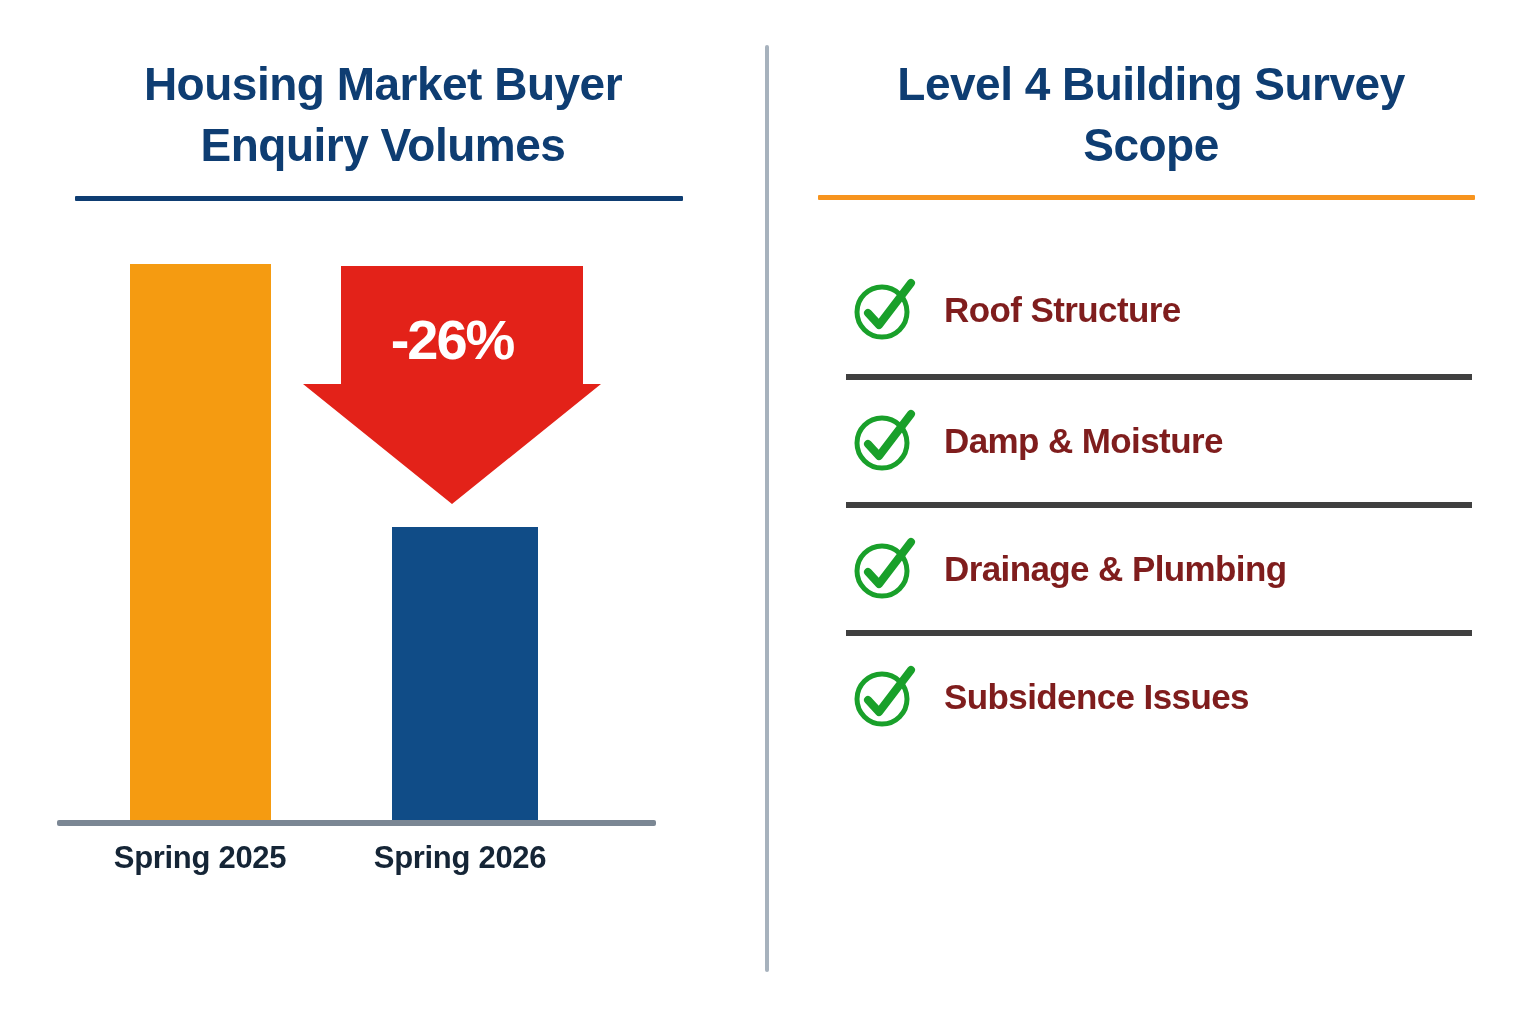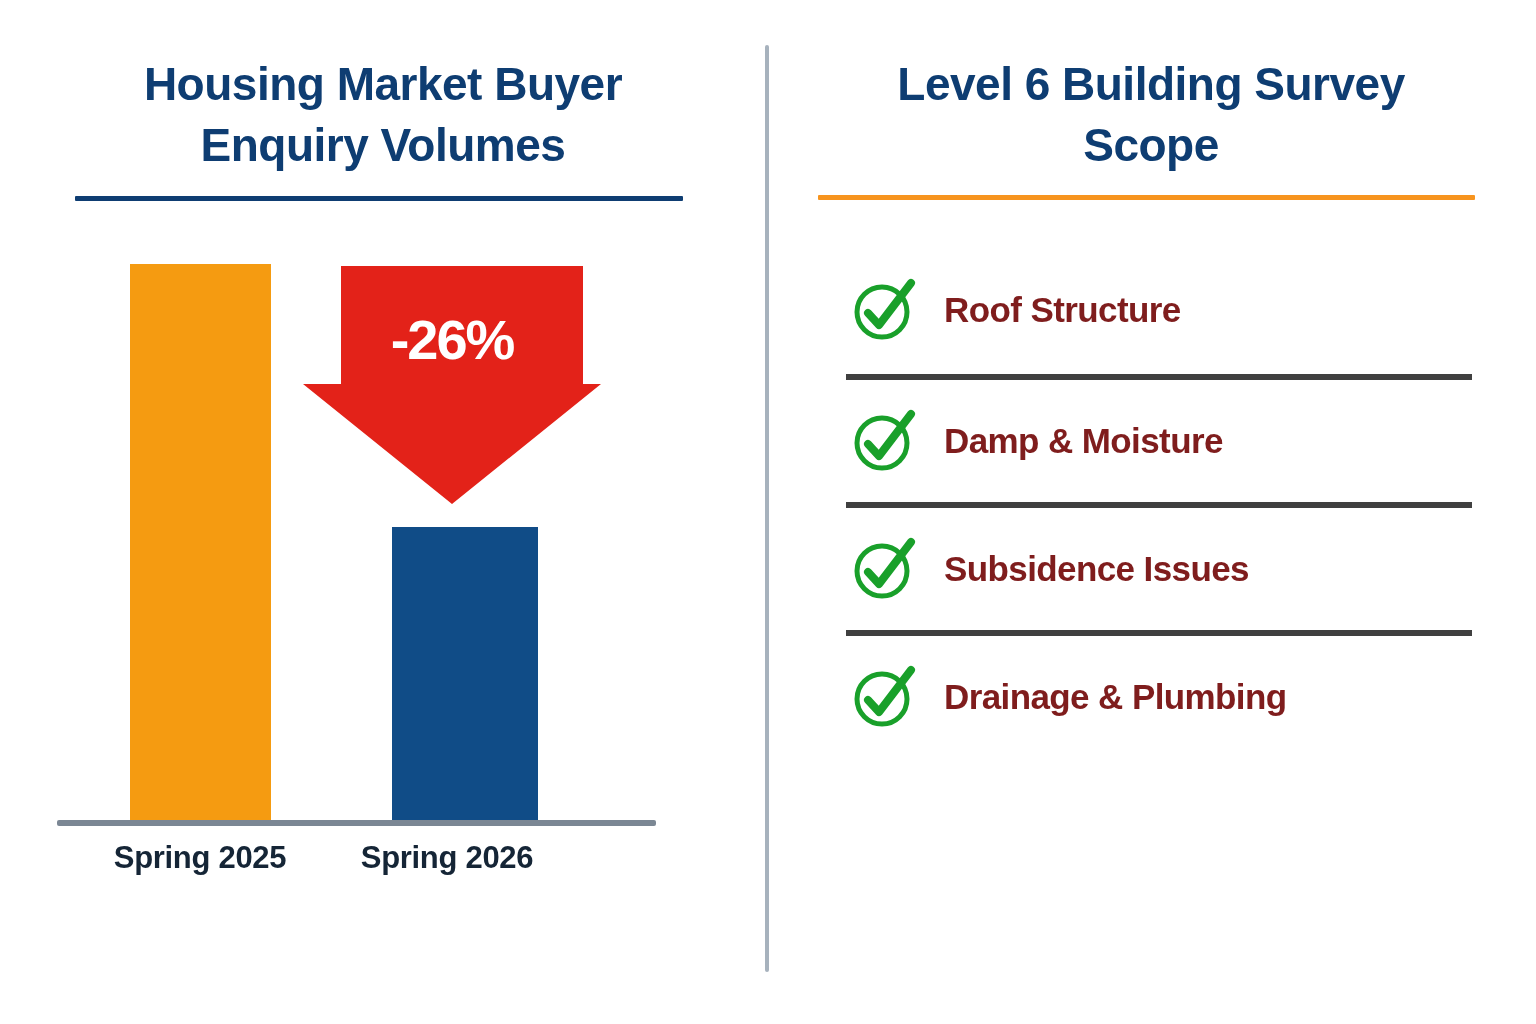--- a/index.html
+++ b/index.html
@@ -94,21 +94,21 @@
   .bar-label {
     position: absolute;
     top: 840px;
     text-align: center;
     color: #152536;
     font-weight: bold;
     font-size: 31px;
     letter-spacing: -0.3px;
   }
   #label-spring-2025 { left: 90px;  width: 220px; }
-  #label-spring-2026 { left: 337px; width: 220px; }
+  #label-spring-2026 { left: 350px; width: 220px; }
 
   
   #change-arrow {
     position: absolute;
     left: 303px;
     top: 266px;
     width: 298px;
     height: 238px;
   }
   #change-arrow svg { display: block; width: 298px; height: 238px; }
@@ -188,21 +188,21 @@
         <div id="change-arrow-value">-26%</div>
       </div>
 
     </div>
   </div>
 
   <div id="vertical-divider"></div>
 
   <div id="right-panel" class="panel">
 
-    <div class="panel-title" style="top:54px;">Level 6 Building Survey
+    <div class="panel-title" style="top:54px;">Level 4 Building Survey
 Scope</div>
 
     <div class="title-rule" style="left:52px; top:195px; width:657px; background:#F7941E;"></div>
   </div>
 
   <div id="scope-list">
 
     <div class="scope-item">
       <span class="check-icon">
         <svg viewBox="0 0 64 64" xmlns="http://www.w3.org/2000/svg" aria-hidden="true">
@@ -223,28 +223,28 @@
       <span class="scope-label">Damp &amp; Moisture</span>
     </div>
 
     <div class="scope-item">
       <span class="check-icon">
         <svg viewBox="0 0 64 64" xmlns="http://www.w3.org/2000/svg" aria-hidden="true">
           <circle cx="30" cy="34" r="25" fill="none" stroke="#19A02A" stroke-width="5"></circle>
           <path d="M16 35 L27 47 L59 5" fill="none" stroke="#19A02A" stroke-width="8" stroke-linecap="round" stroke-linejoin="round"></path>
         </svg>
       </span>
+      <span class="scope-label">Drainage &amp; Plumbing</span>
+    </div>
+
+    <div class="scope-item">
+      <span class="check-icon">
+        <svg viewBox="0 0 64 64" xmlns="http://www.w3.org/2000/svg" aria-hidden="true">
+          <circle cx="30" cy="34" r="25" fill="none" stroke="#19A02A" stroke-width="5"></circle>
+          <path d="M16 35 L27 47 L59 5" fill="none" stroke="#19A02A" stroke-width="8" stroke-linecap="round" stroke-linejoin="round"></path>
+        </svg>
+      </span>
       <span class="scope-label">Subsidence Issues</span>
     </div>
 
-    <div class="scope-item">
-      <span class="check-icon">
-        <svg viewBox="0 0 64 64" xmlns="http://www.w3.org/2000/svg" aria-hidden="true">
-          <circle cx="30" cy="34" r="25" fill="none" stroke="#19A02A" stroke-width="5"></circle>
-          <path d="M16 35 L27 47 L59 5" fill="none" stroke="#19A02A" stroke-width="8" stroke-linecap="round" stroke-linejoin="round"></path>
-        </svg>
-      </span>
-      <span class="scope-label">Drainage &amp; Plumbing</span>
-    </div>
-
   </div>
 
 </div>
 
 </body></html>

